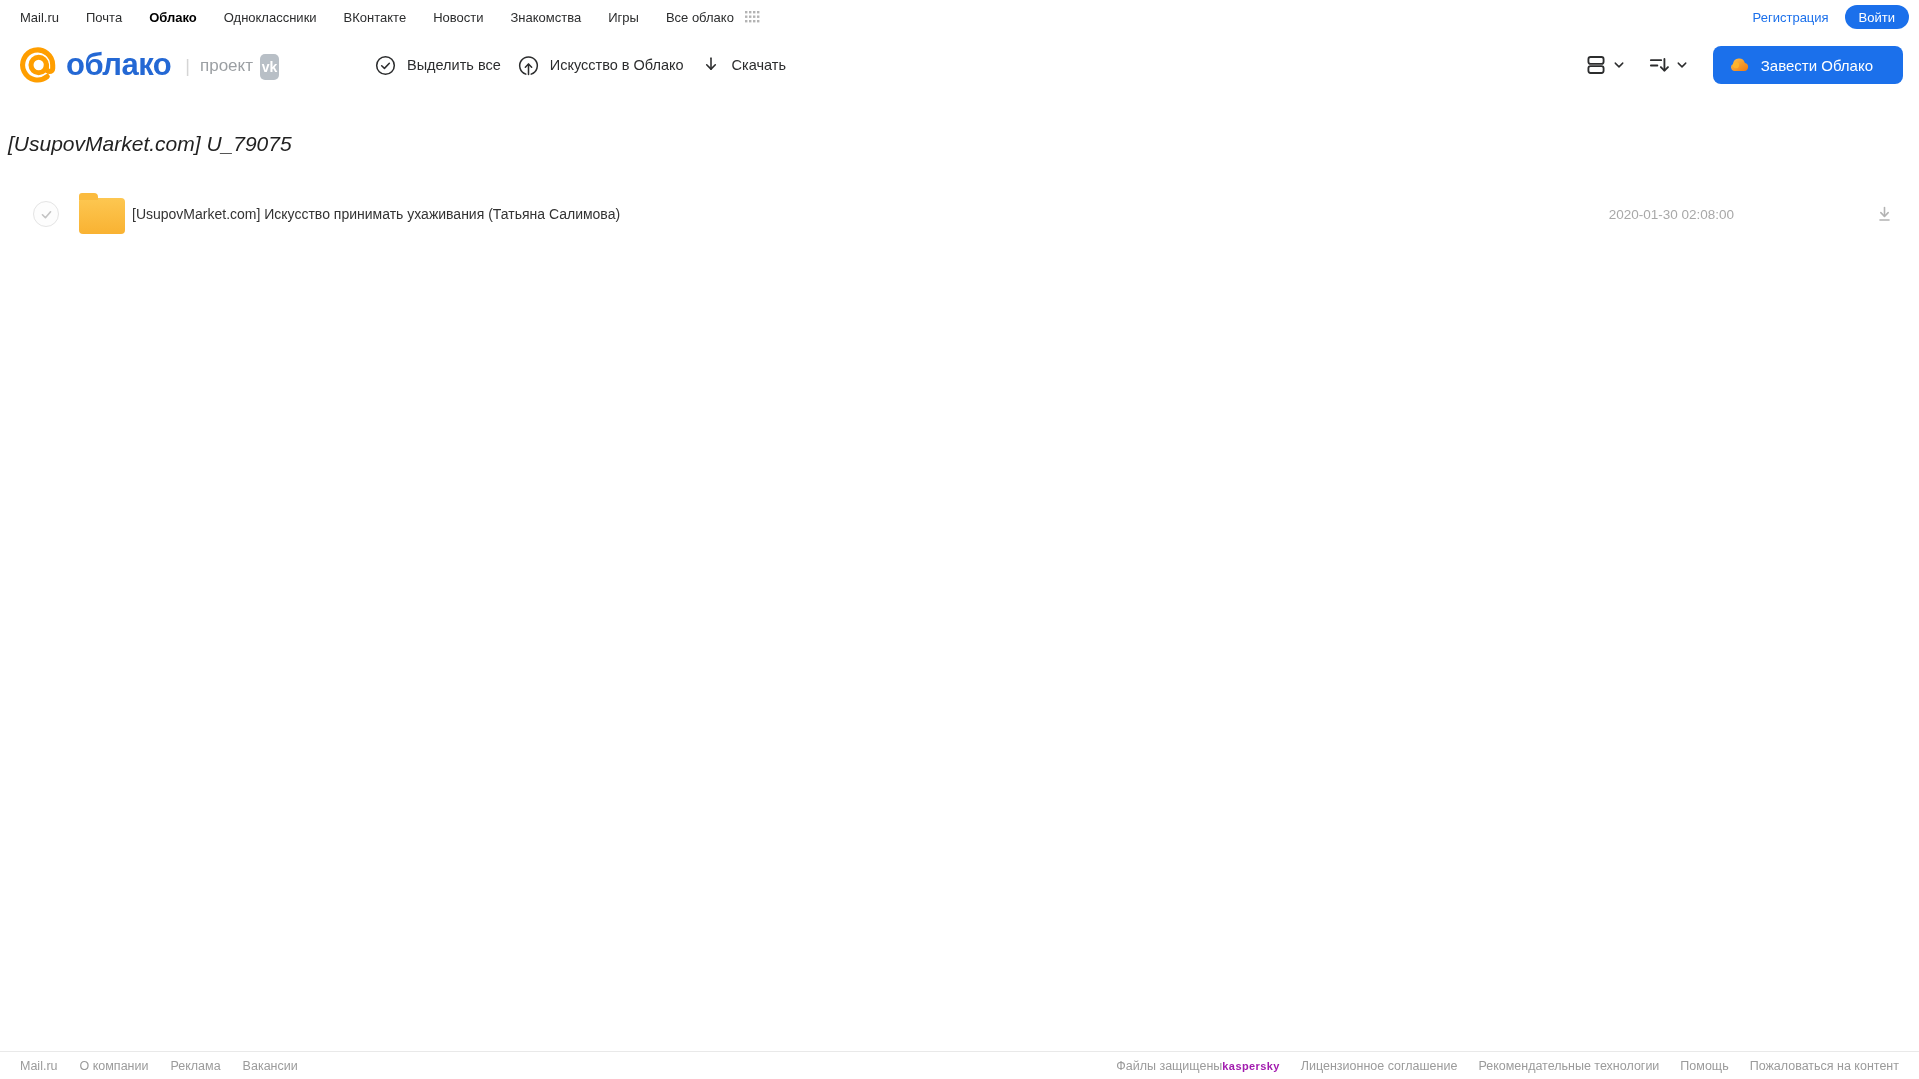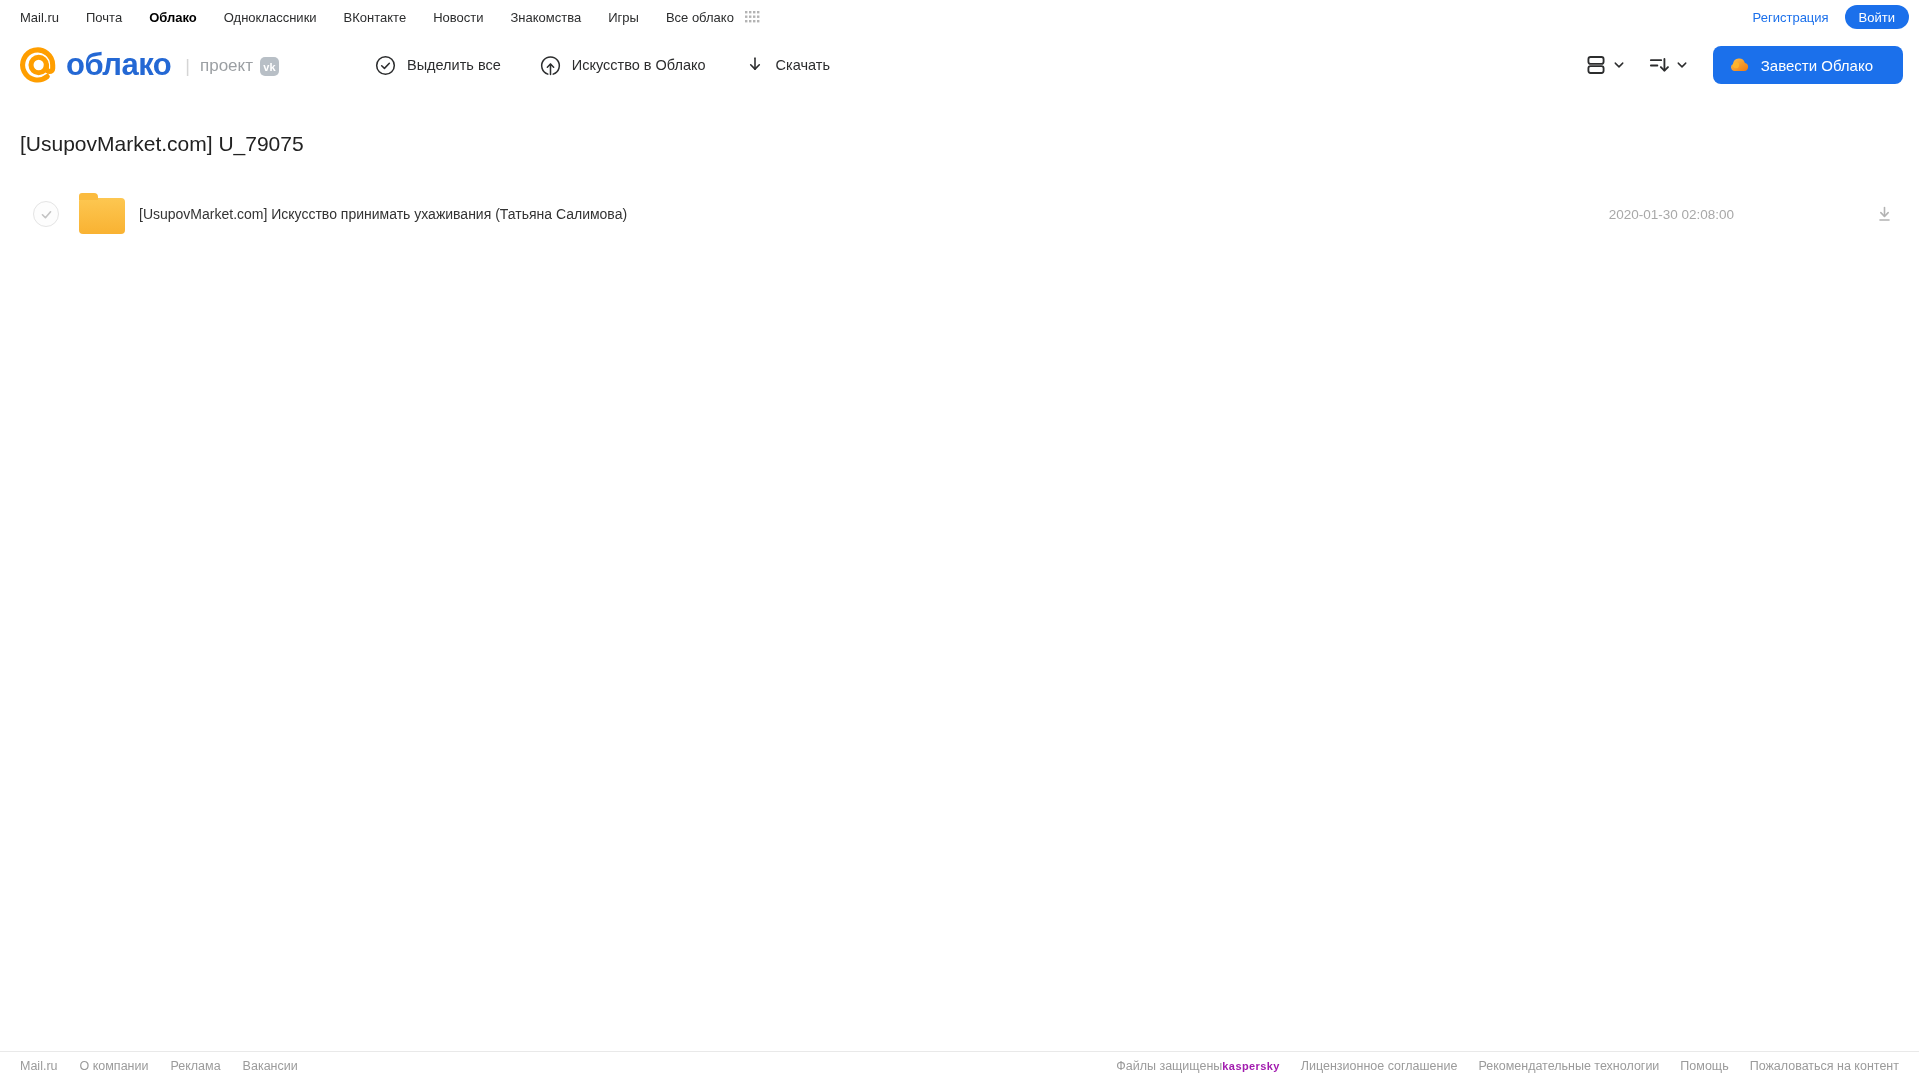--- a/index.html
+++ b/index.html
@@ -16,43 +16,43 @@
   .reg-link { color:#1b70eb; margin-right:16px; cursor:pointer; }
   .login-btn { background:#1b70eb; color:#fff; border:none; border-radius:20px;
     padding:5px 14px 4px; font-size:13px; font-family:inherit; cursor:pointer; }
 
   
   .appbar { display:flex; align-items:center; height:62px; padding:0 16px 0 17px; }
   .logo { display:flex; align-items:center; cursor:pointer; }
   .logo-word { font-size:31px; font-weight:bold; color:#2468d4; letter-spacing:-0.5px; margin-left:7px; }
   .logo-sep { color:#d5d5d5; font-size:18px; margin:2px 10px 0 14px; font-weight:300; }
   .logo-project { color:#9b9fa3; font-size:17px; margin-top:2px; }
-  .vk-badge { display:inline-flex; align-items:center; justify-content:center; width:19px; height:19px;
-    border-radius:5px; background:#b8bfc6; color:#fff; font-size:11px; font-weight:bold; margin-left:7px; margin-top:3px; }
-
-  .toolbar { display:flex; align-items:center; gap:38px; margin-left:95px; }
+  .vk-badge { display:inline-flex; align-items:center; justify-content:center; width:19px; height:26px;
+    border-radius:5px; background:#b8bfc6; color:#fff; font-size:14px; font-weight:bold; margin-left:7px; margin-top:3px; }
+
+  .toolbar { display:flex; align-items:center; gap:16px; margin-left:95px; }
   .tool-btn { display:flex; align-items:center; gap:10px; font-size:14.5px; color:#2c2d2e; cursor:pointer; white-space:nowrap; }
 
   .appbar-right { margin-left:auto; display:flex; align-items:center; }
   .icon-toggle { display:flex; align-items:center; gap:1px; cursor:pointer; margin-left:18px; }
   .cloud-cta { display:flex; align-items:center; gap:10px; margin-left:22px; height:38px;
     background:#1b70eb; border:none; border-radius:8px; color:#fff; font-size:15px;
     font-family:inherit; padding:0 30px 0 14px; cursor:pointer; white-space:nowrap; }
 
   
-  .page-title { font-size:21px; font-weight:500; color:#222; margin:36px 0 0 20px; }
+  .page-title { font-size:21px; font-weight:500; color:#222; margin:36px 0 0 8px;font-style:italic; }
 
   .file-row { display:flex; align-items:center; height:48px; margin-top:34px; }
   .row-check { width:26px; height:26px; border-radius:50%; border:1px solid #e4e4e4; background:#fdfdfd;
     display:flex; align-items:center; justify-content:center; margin-left:33px; cursor:pointer; flex:none; }
   .folder-icon { position:relative; width:46px; height:36px; margin-left:20px; cursor:pointer; flex:none;
     background:linear-gradient(#fdc751,#f9b232); border-radius:3px 4px 4px 4px; margin-top:4px; }
   .folder-icon::before { content:""; position:absolute; top:-5px; left:0; width:19px; height:7px;
     background:#fbbb3e; border-radius:3px 4px 0 0; }
-  .file-name { margin-left:14px; font-size:14px; color:#333; cursor:pointer; }
+  .file-name { margin-left:7px; font-size:14px; color:#333; cursor:pointer; }
   .file-date { margin-left:auto; color:#a8a8a8; font-size:13.5px; }
   .row-dl { margin:0 24px 0 140px; cursor:pointer; display:flex; }
 
   
   .footer { position:absolute; left:0; right:0; bottom:0; height:28px; border-top:1px solid #e9e9e9;
     display:flex; align-items:center; padding:0 20px; font-size:12.5px; color:#9b9b9b; background:#fff; }
   .footer-left { display:flex; gap:22px; }
   .footer-right { margin-left:auto; display:flex; align-items:center; gap:21px; }
   .footer a, .footer span { white-space:nowrap; }
   .protect { display:flex; align-items:center; }

